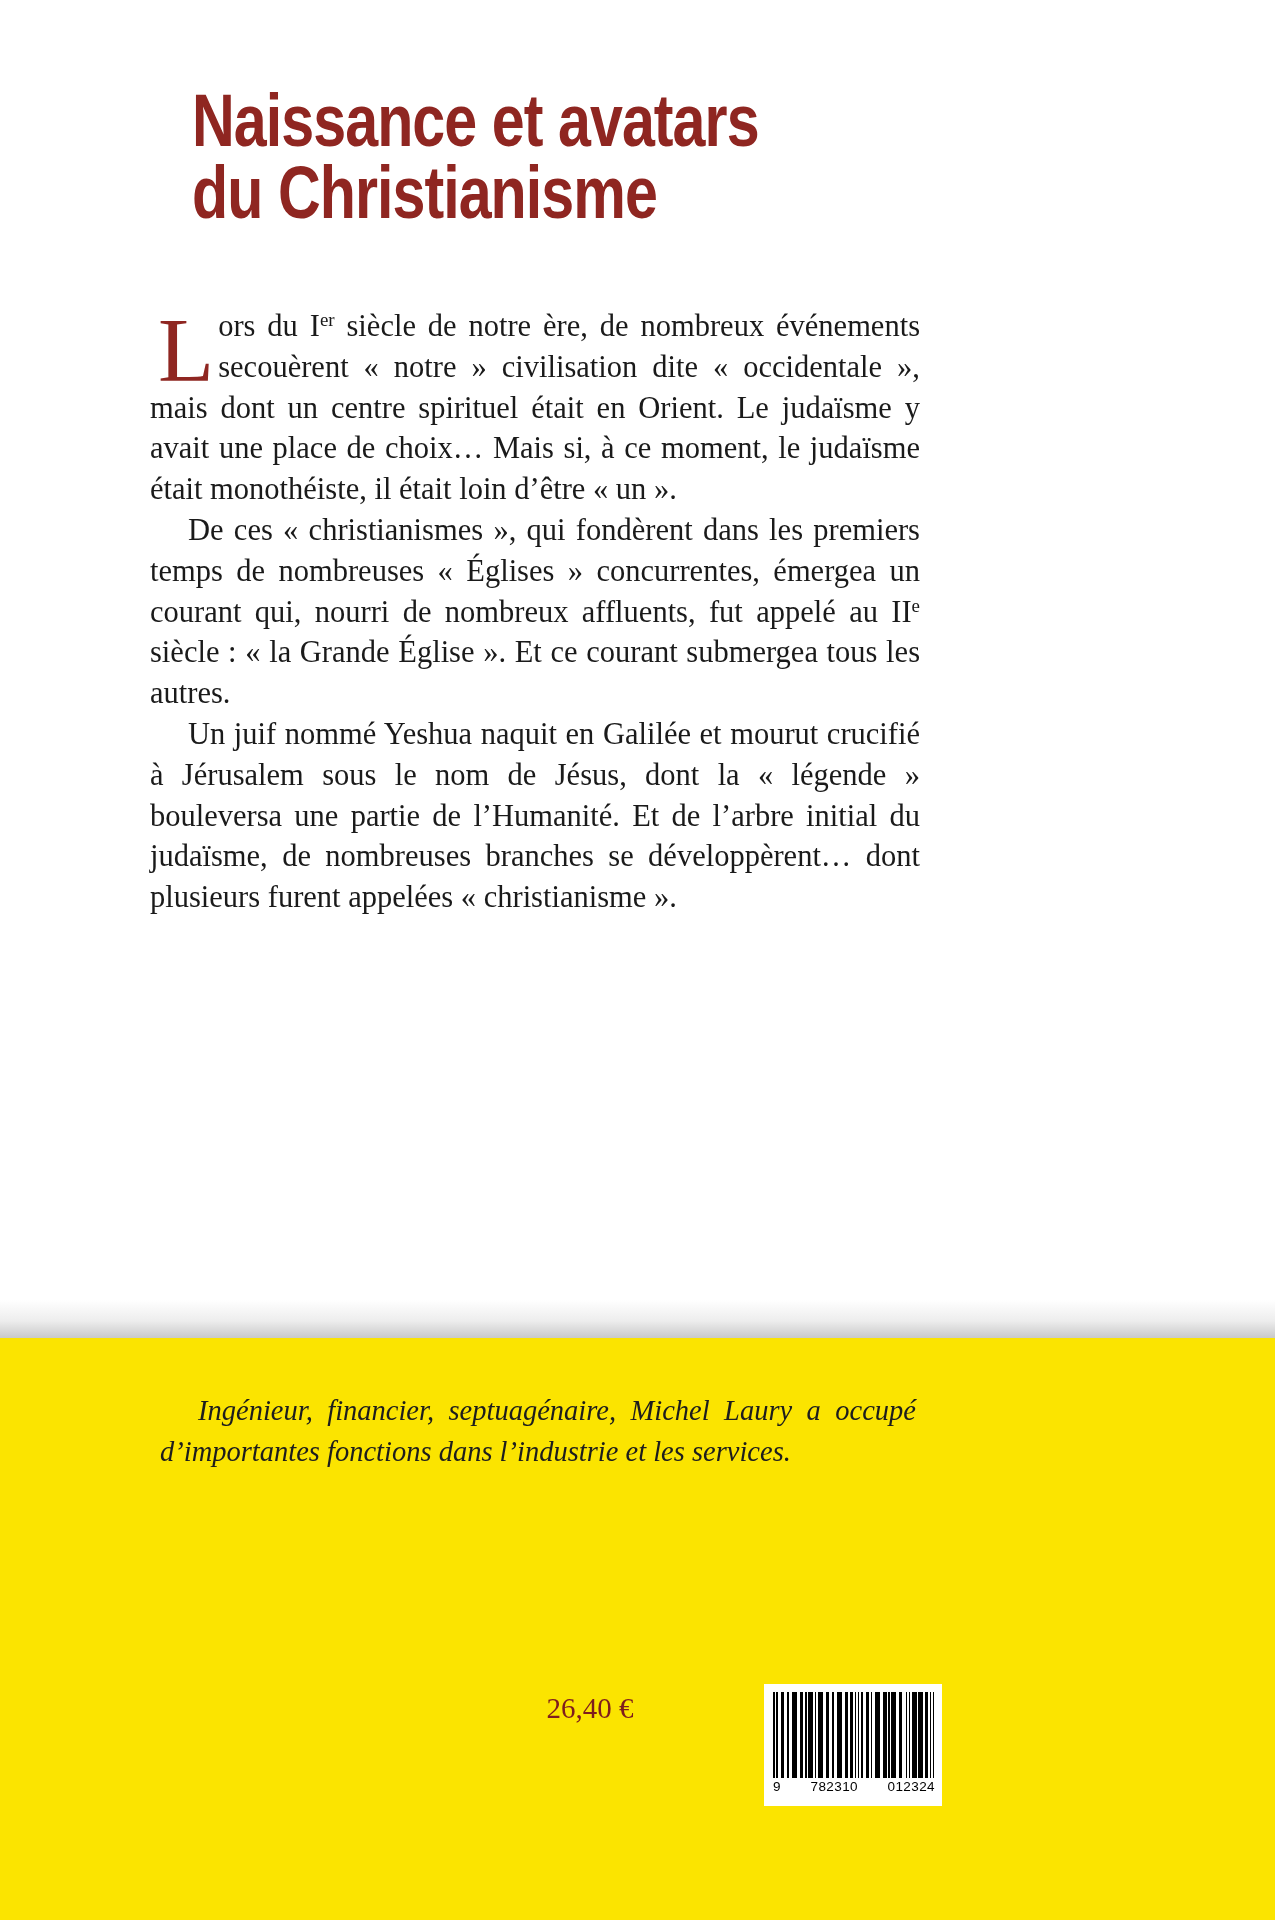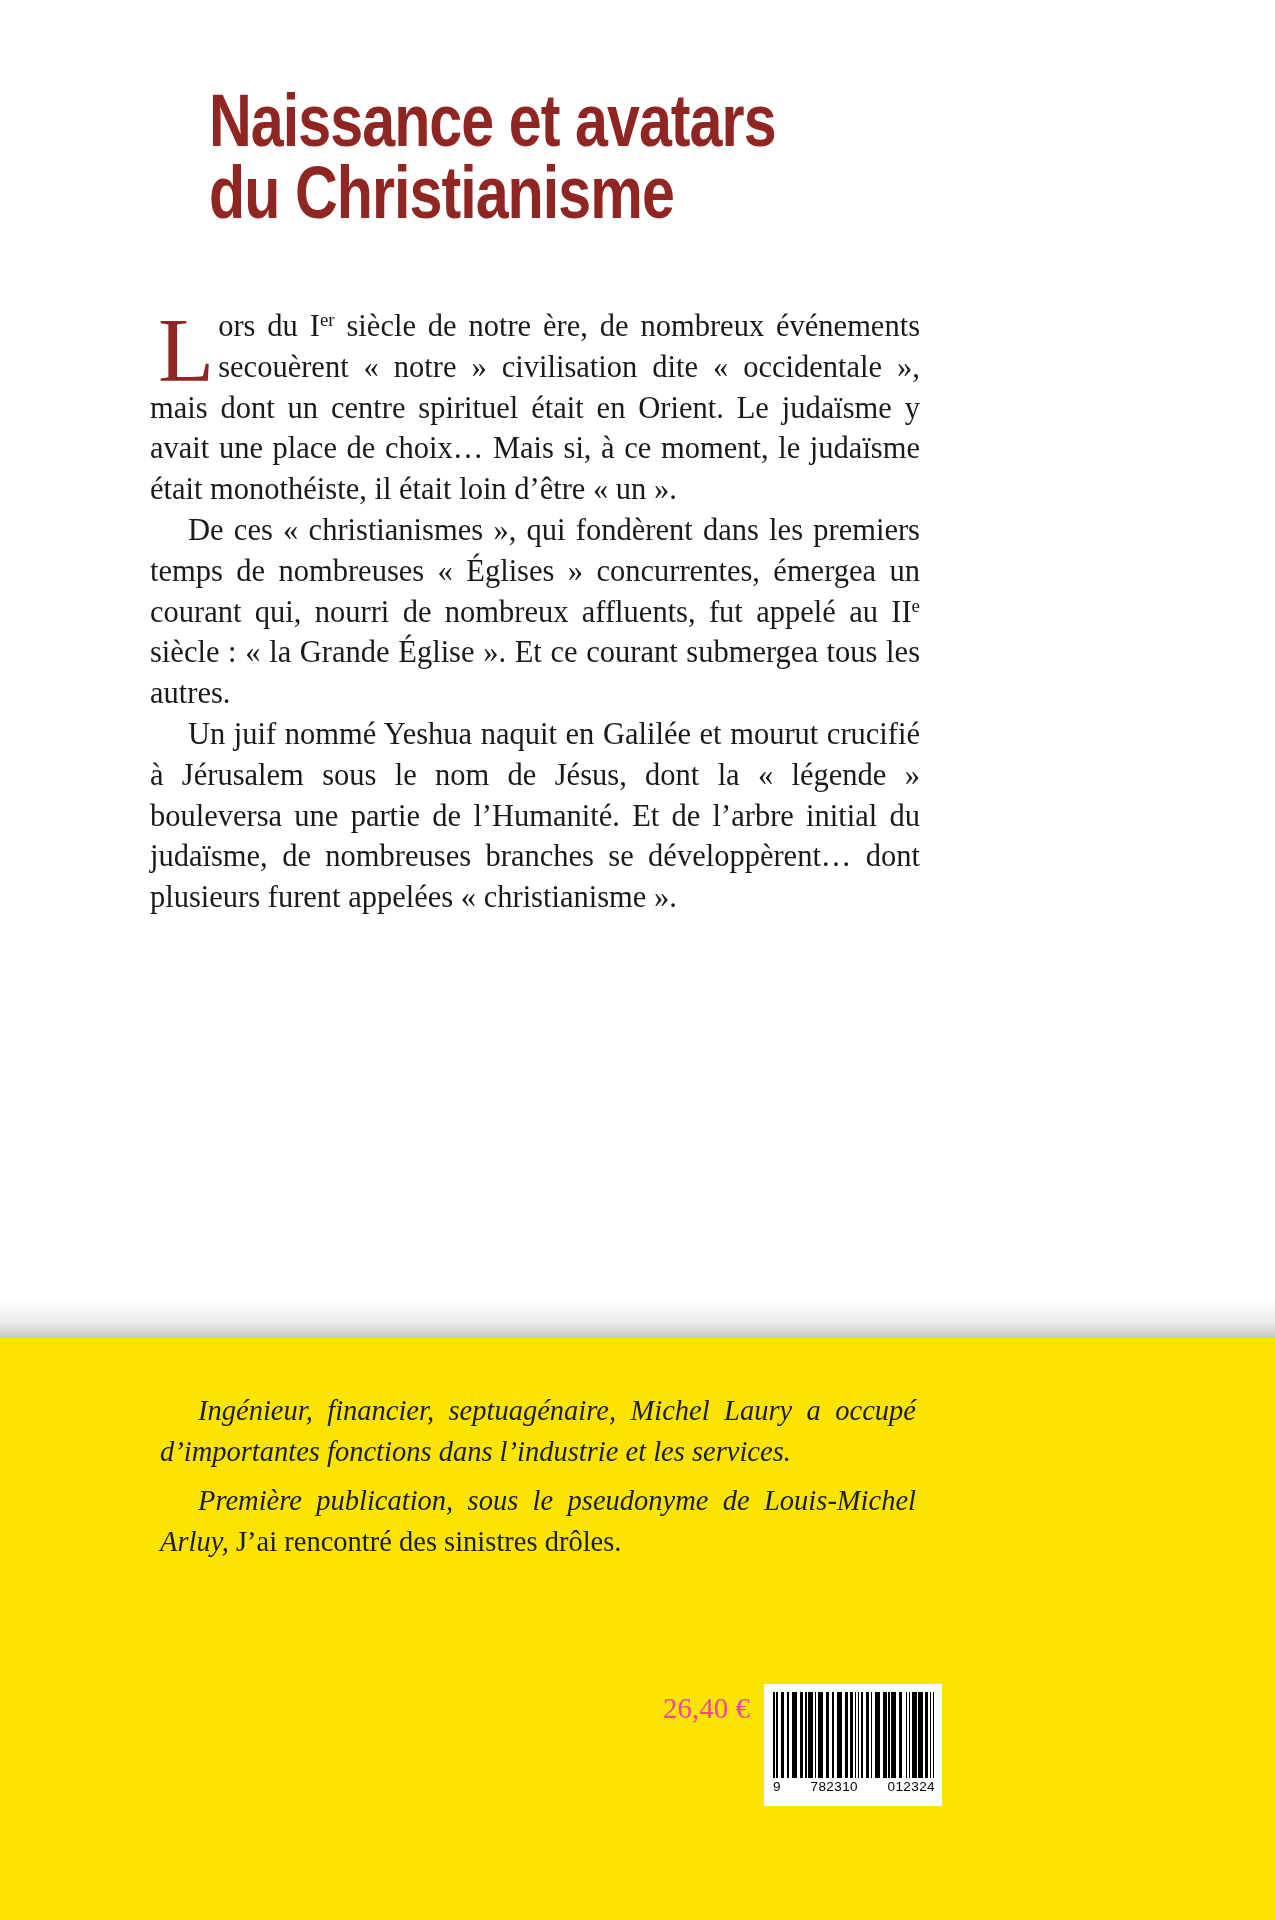--- a/index.html
+++ b/index.html
@@ -22,21 +22,21 @@
     top: 0;
     width: 1275px;
     height: 1338px;
     background: #ffffff;
     box-sizing: border-box;
   }
 
   
   .title-block {
     position: absolute;
-    left: 209px;
+    left: 192px;
     top: 85px;
     width: 830px;
   }
   .title-line {
     font-family: "Liberation Sans", sans-serif;
     font-weight: bold;
     font-size: 74px;
     line-height: 0.97;
     letter-spacing: -1.2px;
     color: #8f2621;
@@ -120,23 +120,23 @@
   .bio .roman {
     font-style: normal;
   }
 
   
   .price-block {
     position: absolute;
     left: 430px;
     top: 1690px;
     width: 320px;
-    text-align: right;
-    font-family: "Liberation Serif", serif;
-    color: #ec4899;
+    text-align: center;
+    font-family: "Liberation Serif", serif;
+    color: #7f1d1d;
   }
   .price {
     font-size: 29px;
     line-height: 36px;
   }
   .isbn {
     font-size: 24.5px;
     line-height: 33px;
   }
   .website {
@@ -199,21 +199,20 @@
   </div>
 
 </div>
 
 <div class="yellow-shade-top"></div>
 
 <div class="cover-yellow"></div>
 
 <div class="bio">
   <p>Ingénieur, financier, septuagénaire, Michel Laury a occupé d’importantes fonctions dans l’industrie et les services.</p>
-  <p><span>Première publication, sous le pseudonyme de Louis-Michel Arluy,</span><span class="roman"> J’ai rencontré des sinistres drôles.</span></p>
 </div>
 
 <div class="price-block">
   <div class="price">26,40 €</div>
 </div>
 
 <div class="barcode-box">
   <div class="barcode-bars">
       <i style="width: 0.990099%; background: rgb(0, 0, 0);"></i>
       <i style="width: 0.990099%; background: transparent;"></i>

